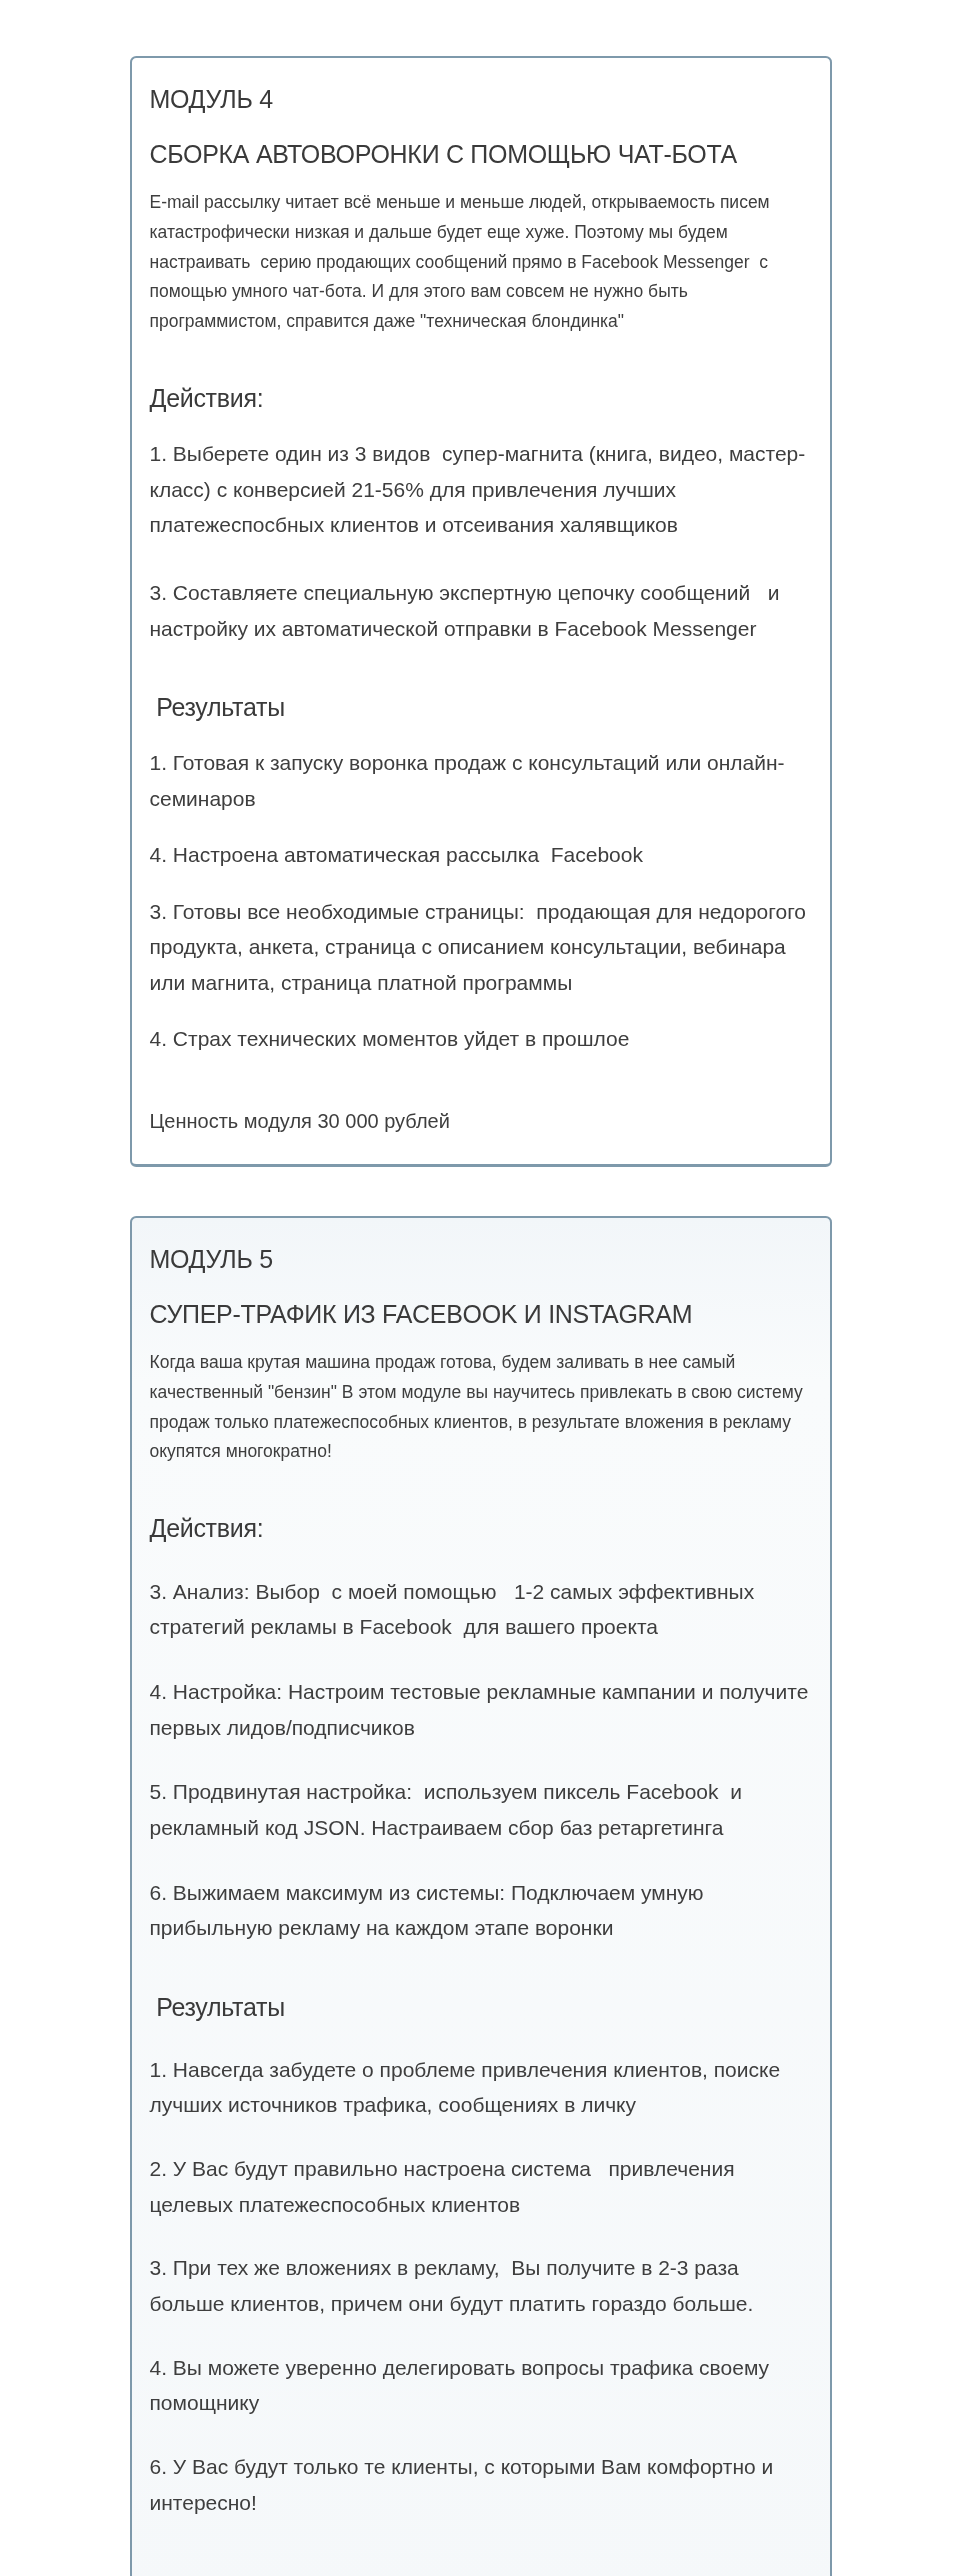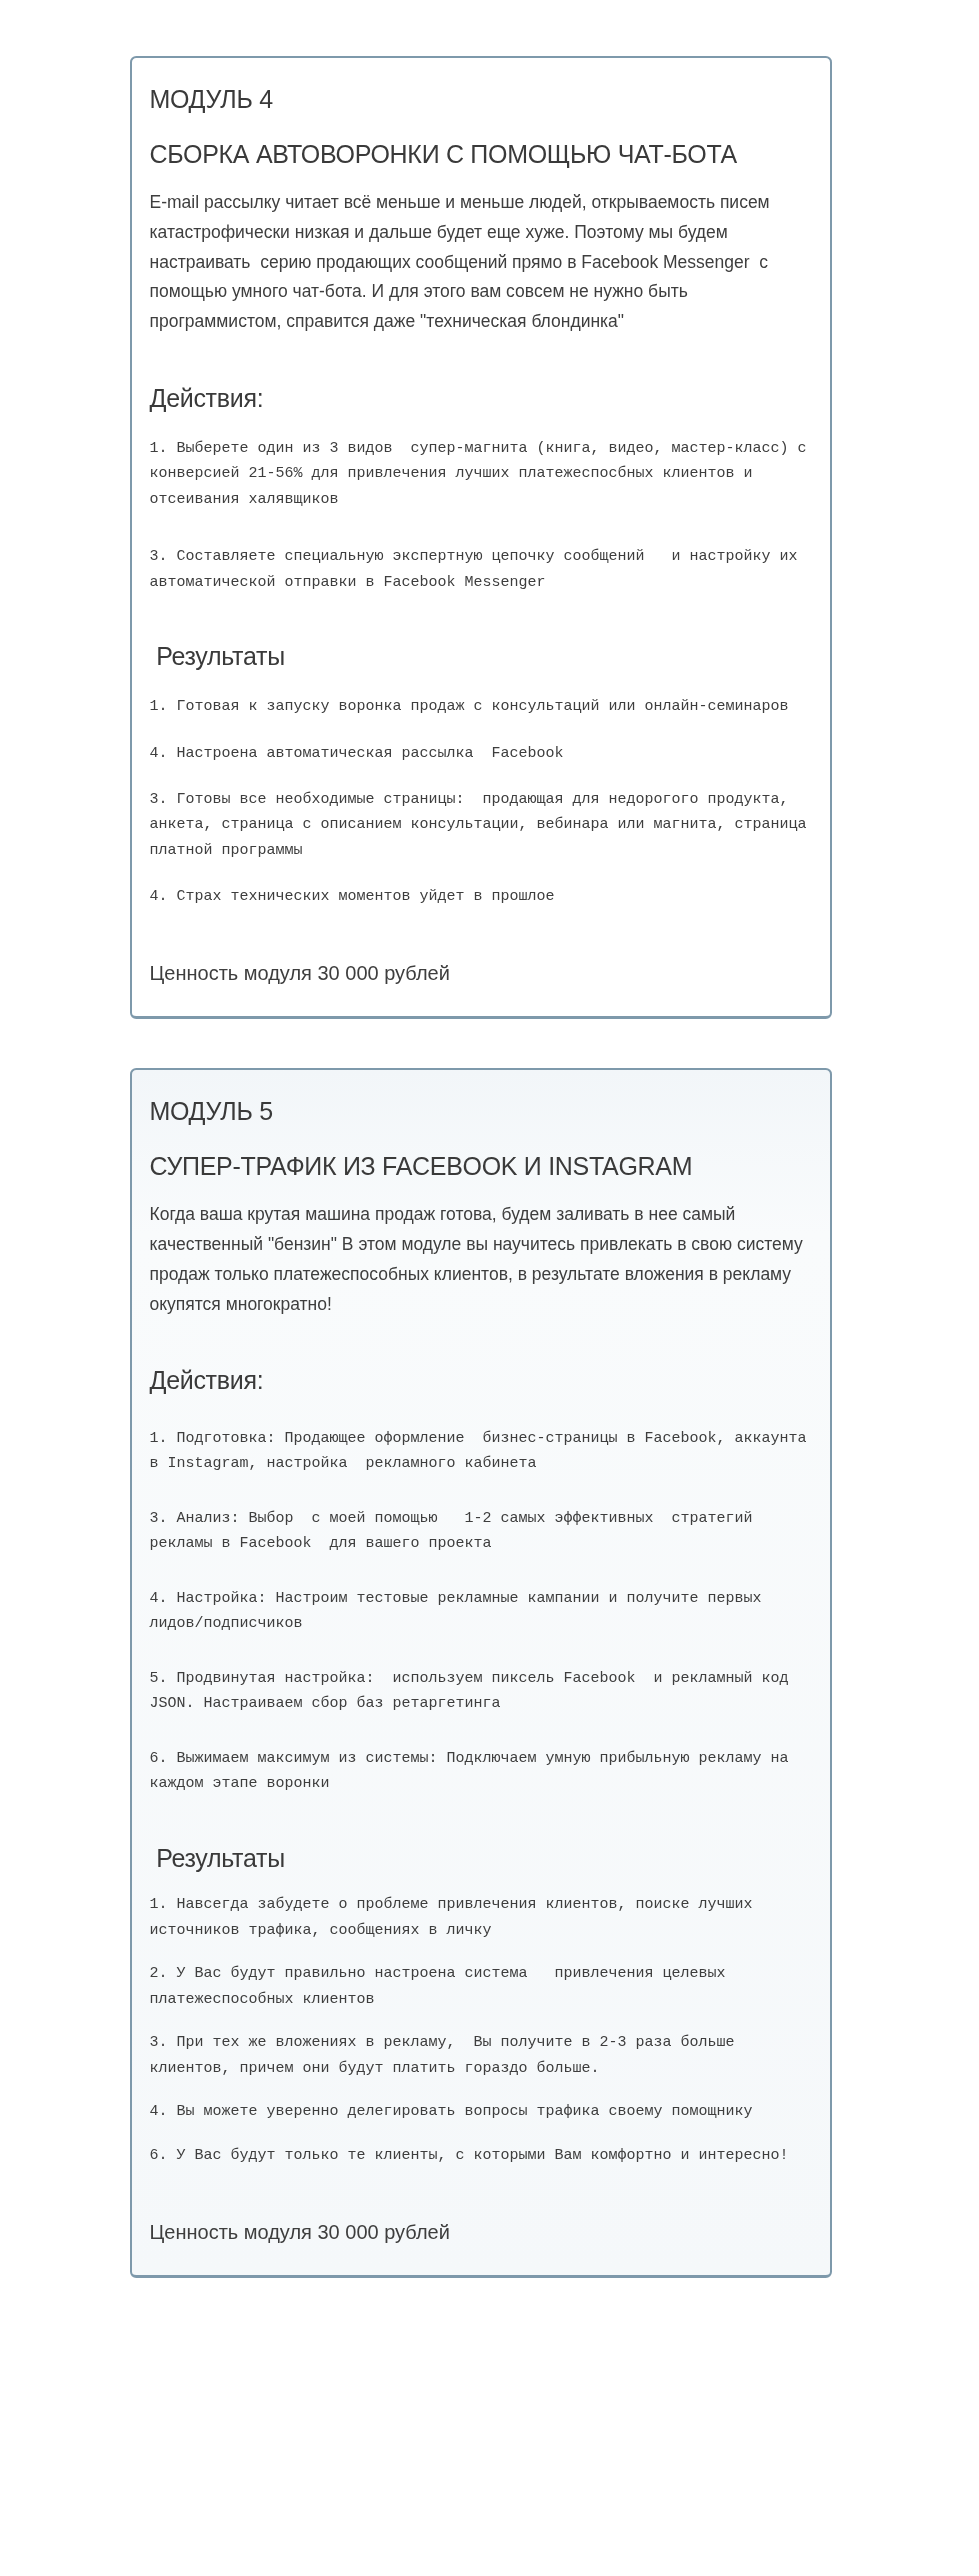--- a/index.html
+++ b/index.html
@@ -67,31 +67,30 @@
     font-size: 25px;
     line-height: 1.3;
     font-weight: 400;
     letter-spacing: -0.3px;
     color: #3a3a3a;
     white-space: pre-wrap;
   }
 
   .list-item {
     margin: 25px 0 0;
-    font-size: 15px;
+    font-size: 21px;
     line-height: 1.7;
     white-space: pre-wrap;
-    font-family: Liberation Mono, monospace;
   }
   .m0 .actions-list .list-item { margin-top: 32px; }
   .m0 .results-list .list-item { margin-top: 20.6px; }
   .m0 .actions-list .list-item:first-child,
   .m0 .results-list .list-item:first-child { margin-top: 21.6px; }
   .m1 .actions-list .list-item { margin-top: 29px; }
-  .m1 .results-list .list-item { margin-top: 18px; }
+  .m1 .results-list .list-item { margin-top: 28px; }
 
   .module-price {
     margin: 49px 0 0;
     font-size: 20px;
     line-height: 1.5;
     white-space: pre-wrap;
   }
 </style>
 </head>
 <body>
@@ -115,21 +114,20 @@
           <p class="list-item">4. Страх технических моментов уйдет в прошлое</p>
         </div>
     <p class="module-price">Ценность модуля 30 000 рублей</p>
   </section>
       <section class="module-box m1 tinted">
     <h1 class="module-title">МОДУЛЬ 5</h1>
     <h2 class="module-subtitle">СУПЕР-ТРАФИК ИЗ FACEBOOK И INSTAGRAM</h2>
     <p class="module-intro">Когда ваша крутая машина продаж готова, будем заливать в нее самый качественный "бензин" В этом модуле вы научитесь привлекать в свою систему продаж только платежеспособных клиентов, в результате вложения в рекламу окупятся многократно!</p>
     <h3 class="section-heading actions-heading">Действия:</h3>
     <div class="actions-list">
-          <p class="list-item">1. Подготовка: Продающее оформление  бизнес-страницы в Facebook, аккаунта в Instagram, настройка  рекламного кабинета</p>
           <p class="list-item">3. Анализ: Выбор  с моей помощью   1-2 самых эффективных  стратегий рекламы в Facebook  для вашего проекта</p>
           <p class="list-item">4. Настройка: Настроим тестовые рекламные кампании и получите первых лидов/подписчиков</p>
           <p class="list-item">5. Продвинутая настройка:  используем пиксель Facebook  и рекламный код JSON. Настраиваем сбор баз ретаргетинга</p>
           <p class="list-item">6. Выжимаем максимум из системы: Подключаем умную прибыльную рекламу на каждом этапе воронки</p>
         </div>
     <h3 class="section-heading results-heading"> Результаты</h3>
     <div class="results-list">
           <p class="list-item">1. Навсегда забудете о проблеме привлечения клиентов, поиске лучших источников трафика, сообщениях в личку</p>
           <p class="list-item">2. У Вас будут правильно настроена система   привлечения целевых платежеспособных клиентов</p>
           <p class="list-item">3. При тех же вложениях в рекламу,  Вы получите в 2-3 раза больше клиентов, причем они будут платить гораздо больше.</p>

